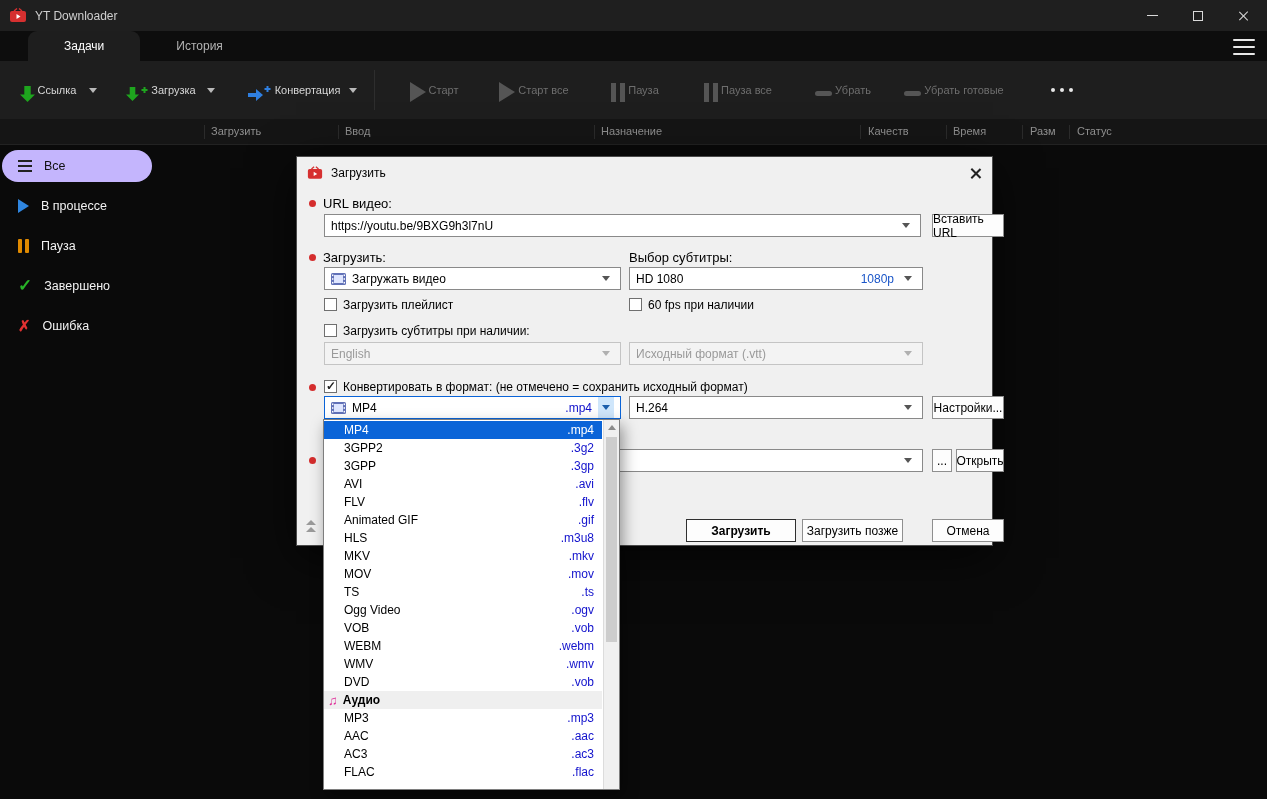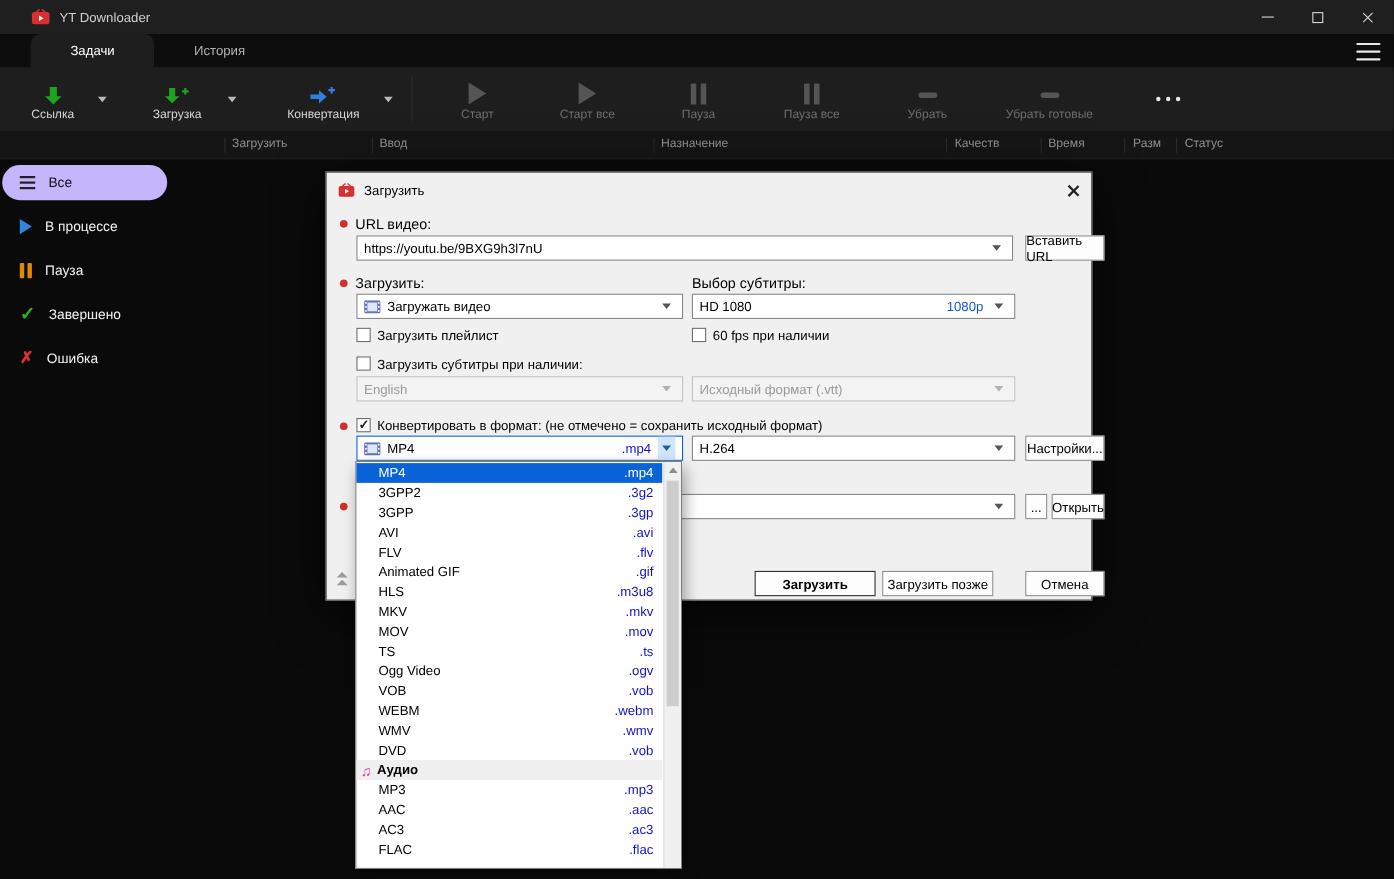--- a/index.html
+++ b/index.html
@@ -1,40 +1,40 @@
 <!DOCTYPE html>
 <html><head>
 <meta charset="utf-8">
 <style>
   *{margin:0;padding:0;box-sizing:border-box}
   html,body{width:1267px;height:799px;overflow:hidden}
   body{position:relative;background:#0b0b0b;font-family:"Liberation Sans",sans-serif;-webkit-font-smoothing:antialiased}
 
   
-  .titlebar{position:absolute;left:0;top:0;width:1267px;height:31px;background:#1f1f1f;display:flex;align-items:center;padding-left:28px;color:#cfcfcf;font-size:12px}
+  .titlebar{position:absolute;left:0;top:0;width:1267px;height:31px;background:#1f1f1f;display:flex;align-items:center;padding-left:9px;color:#cfcfcf;font-size:12px}
   .titlebar .app-title{margin-left:8px}
   .win-controls{margin-left:auto;display:flex;height:31px}
   .win-btn{width:46px;height:31px;display:flex;align-items:center;justify-content:center}
   .glyph-min{width:11px;height:1px;background:#d9d9d9}
   .glyph-max{width:10px;height:10px;border:1px solid #d9d9d9}
   .glyph-close{position:relative;width:12px;height:12px}
   .glyph-close::before,.glyph-close::after{content:"";position:absolute;left:5px;top:0;width:1.4px;height:12px;background:#d9d9d9}
   .glyph-close::before{transform:rotate(45deg)}
   .glyph-close::after{transform:rotate(-45deg)}
 
   
   .tabrow{position:absolute;left:0;top:31px;width:1267px;height:30px;background:#0d0d0d;display:flex;align-items:flex-end}
   .tab{height:30px;display:flex;align-items:center;justify-content:center;font-size:12px;color:#b3b3b3;padding:0 36px}
   .tab.active{background:#1e1e1e;color:#ffffff;border-radius:9px 9px 0 0;margin-left:28px}
   .hamburger{position:absolute;right:12px;top:8px;width:22px;height:16px;display:flex;flex-direction:column;justify-content:space-between;cursor:pointer}
   .hamburger i{display:block;height:2px;background:#e8e8e8;border-radius:1px}
 
   
   .toolbar{position:absolute;left:0;top:61px;width:1267px;height:58px;background:#1e1e1e;display:flex;align-items:center;padding-left:16px}
-  .tool{display:flex;flex-direction:column;align-items:center;justify-content:center;gap:3px;height:56px;font-size:11px;color:#d6d6d6}
+  .tool{display:flex;align-items:center;justify-content:center;gap:3px;height:56px;font-size:11px;color:#d6d6d6}
   .tool .ticon{height:24px;display:flex;align-items:flex-end;justify-content:center}
   .tool.disabled{color:#6e6e6e}
   .tchev{width:26px;height:56px;display:flex;align-items:center;justify-content:center}
   .caret-d{width:0;height:0;border-left:4px solid transparent;border-right:4px solid transparent;border-top:5px solid #b9b9b9}
   .tb-divider{width:1px;height:40px;background:#2e2e2e;margin:0 8px}
   .play-tri{width:0;height:0;border-top:10px solid transparent;border-bottom:10px solid transparent;border-left:16px solid #555}
   .pause-bars{display:flex;gap:4px}
   .pause-bars i{display:block;width:5px;height:19px;background:#555}
   .minus-bar{width:17px;height:5px;border-radius:2.5px;background:#555;margin-bottom:6px}
   .dots{display:flex;gap:5px;align-items:center;height:56px}

